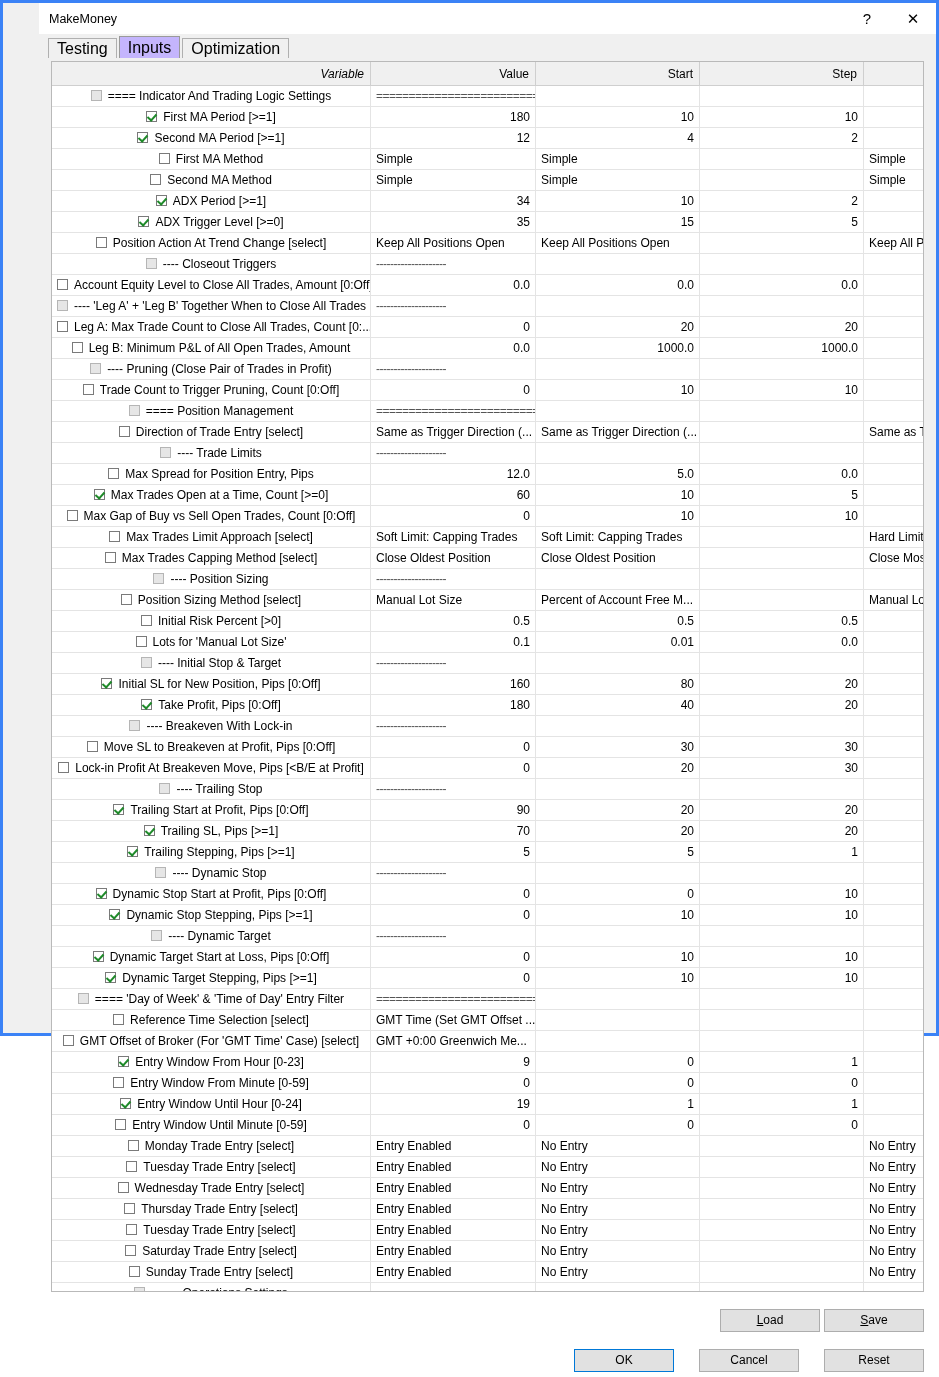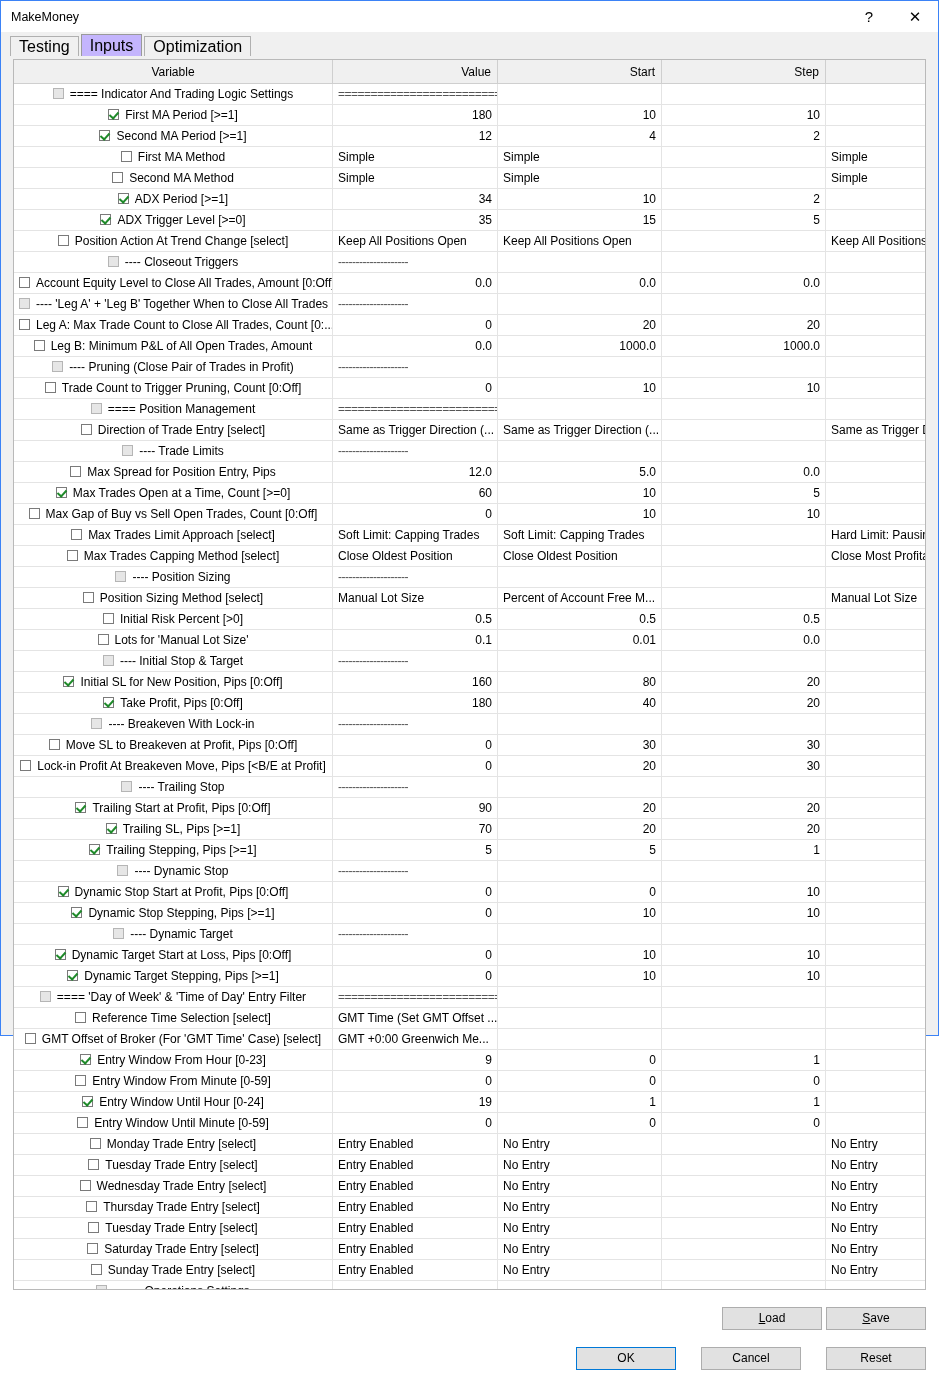--- a/index.html
+++ b/index.html
@@ -13,22 +13,23 @@
     font-family: "Liberation Sans", sans-serif;
     font-size: 12px;
     color: #000000;
     overflow: hidden;
   }
   #window {
     position: relative;
     width: 939px;
     height: 1036px;
     box-sizing: border-box;
-    border: 1px solid #3b82f6;
+    border: 3px solid #3b82f6;
     background: #f0f0f0;
+    padding-left: 36px;
   }
   
   #titlebar {
     height: 31px;
     background: #ffffff;
     display: flex;
     align-items: center;
     position: relative;
   }
   #title-text {
@@ -96,21 +97,21 @@
   table.grid th {
     height: 23px;
     background: #f0f0f0;
     border-right: 1px solid #cfcfcf;
     border-bottom: 1px solid #cfcfcf;
     font-weight: normal;
     font-size: 12px;
     padding: 0 6px;
     color: #000;
   }
-  table.grid th.var { text-align: center; }
+  table.grid th.var { text-align: right; font-style: italic; }
   table.grid th.num { text-align: right; }
   table.grid td {
     height: 20px;
     border-right: 1px solid #e4e4e4;
     border-bottom: 1px solid #e4e4e4;
     padding: 0 5px;
     overflow: hidden;
     white-space: nowrap;
     vertical-align: middle;
   }

